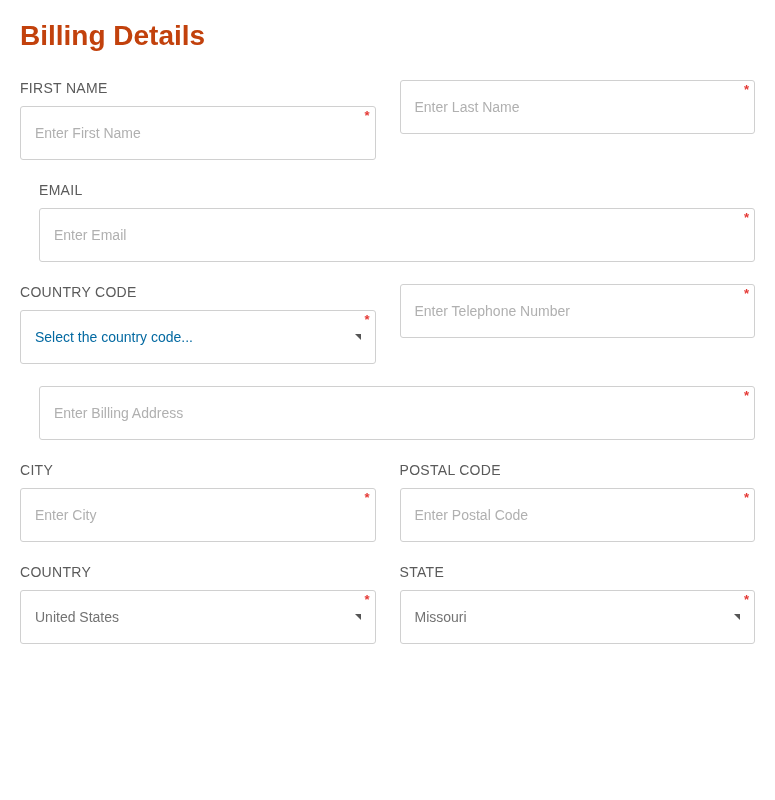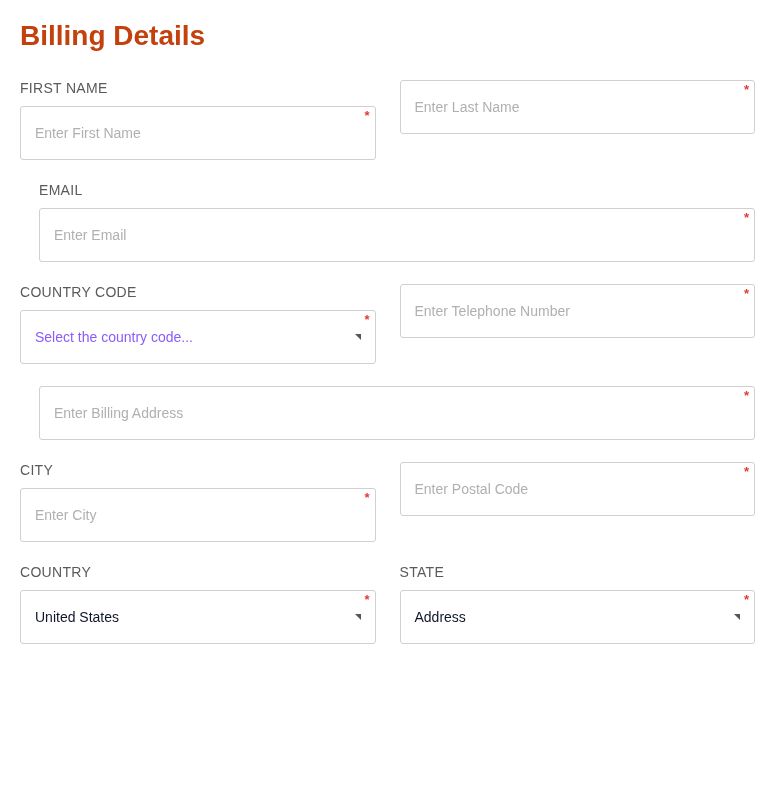--- a/index.html
+++ b/index.html
@@ -71,24 +71,24 @@
     }
     .select {
       display: flex;
       align-items: center;
       justify-content: space-between;
       cursor: pointer;
       user-select: none;
       padding-right: 14px;
     }
     .select .placeholder {
-      color: #8b5cf6;
+      color: #0369a1;
     }
     .select .value {
-      color: #0f172a;
+      color: #737373;
     }
     .caret {
       width: 0;
       height: 0;
       border-left: 6px solid transparent;
       border-top: 6px solid #555;
       margin-left: 8px;
       flex-shrink: 0;
     }
   </style>
@@ -153,20 +153,21 @@
 
 <div class="row">
   <div class="field">
     <label>CITY</label>
     <div class="control-wrap">
       <span class="req">*</span>
       <input type="text" placeholder="Enter City" style="">
     </div>
   </div>
   <div class="field">
+    <label>POSTAL CODE</label>
     <div class="control-wrap">
       <span class="req">*</span>
       <input type="text" placeholder="Enter Postal Code" style="">
     </div>
   </div>
 </div>
 
 <div class="row">
   <div class="field">
     <label>COUNTRY</label>
@@ -176,18 +177,18 @@
         <span class="value">United States</span>
         <span class="caret"></span>
       </div>
     </div>
   </div>
   <div class="field">
     <label>STATE</label>
     <div class="control-wrap">
       <span class="req">*</span>
       <div class="select">
-        <span class="value">Address</span>
+        <span class="value">Missouri</span>
         <span class="caret"></span>
       </div>
     </div>
   </div>
 </div>
 
 </body></html>

